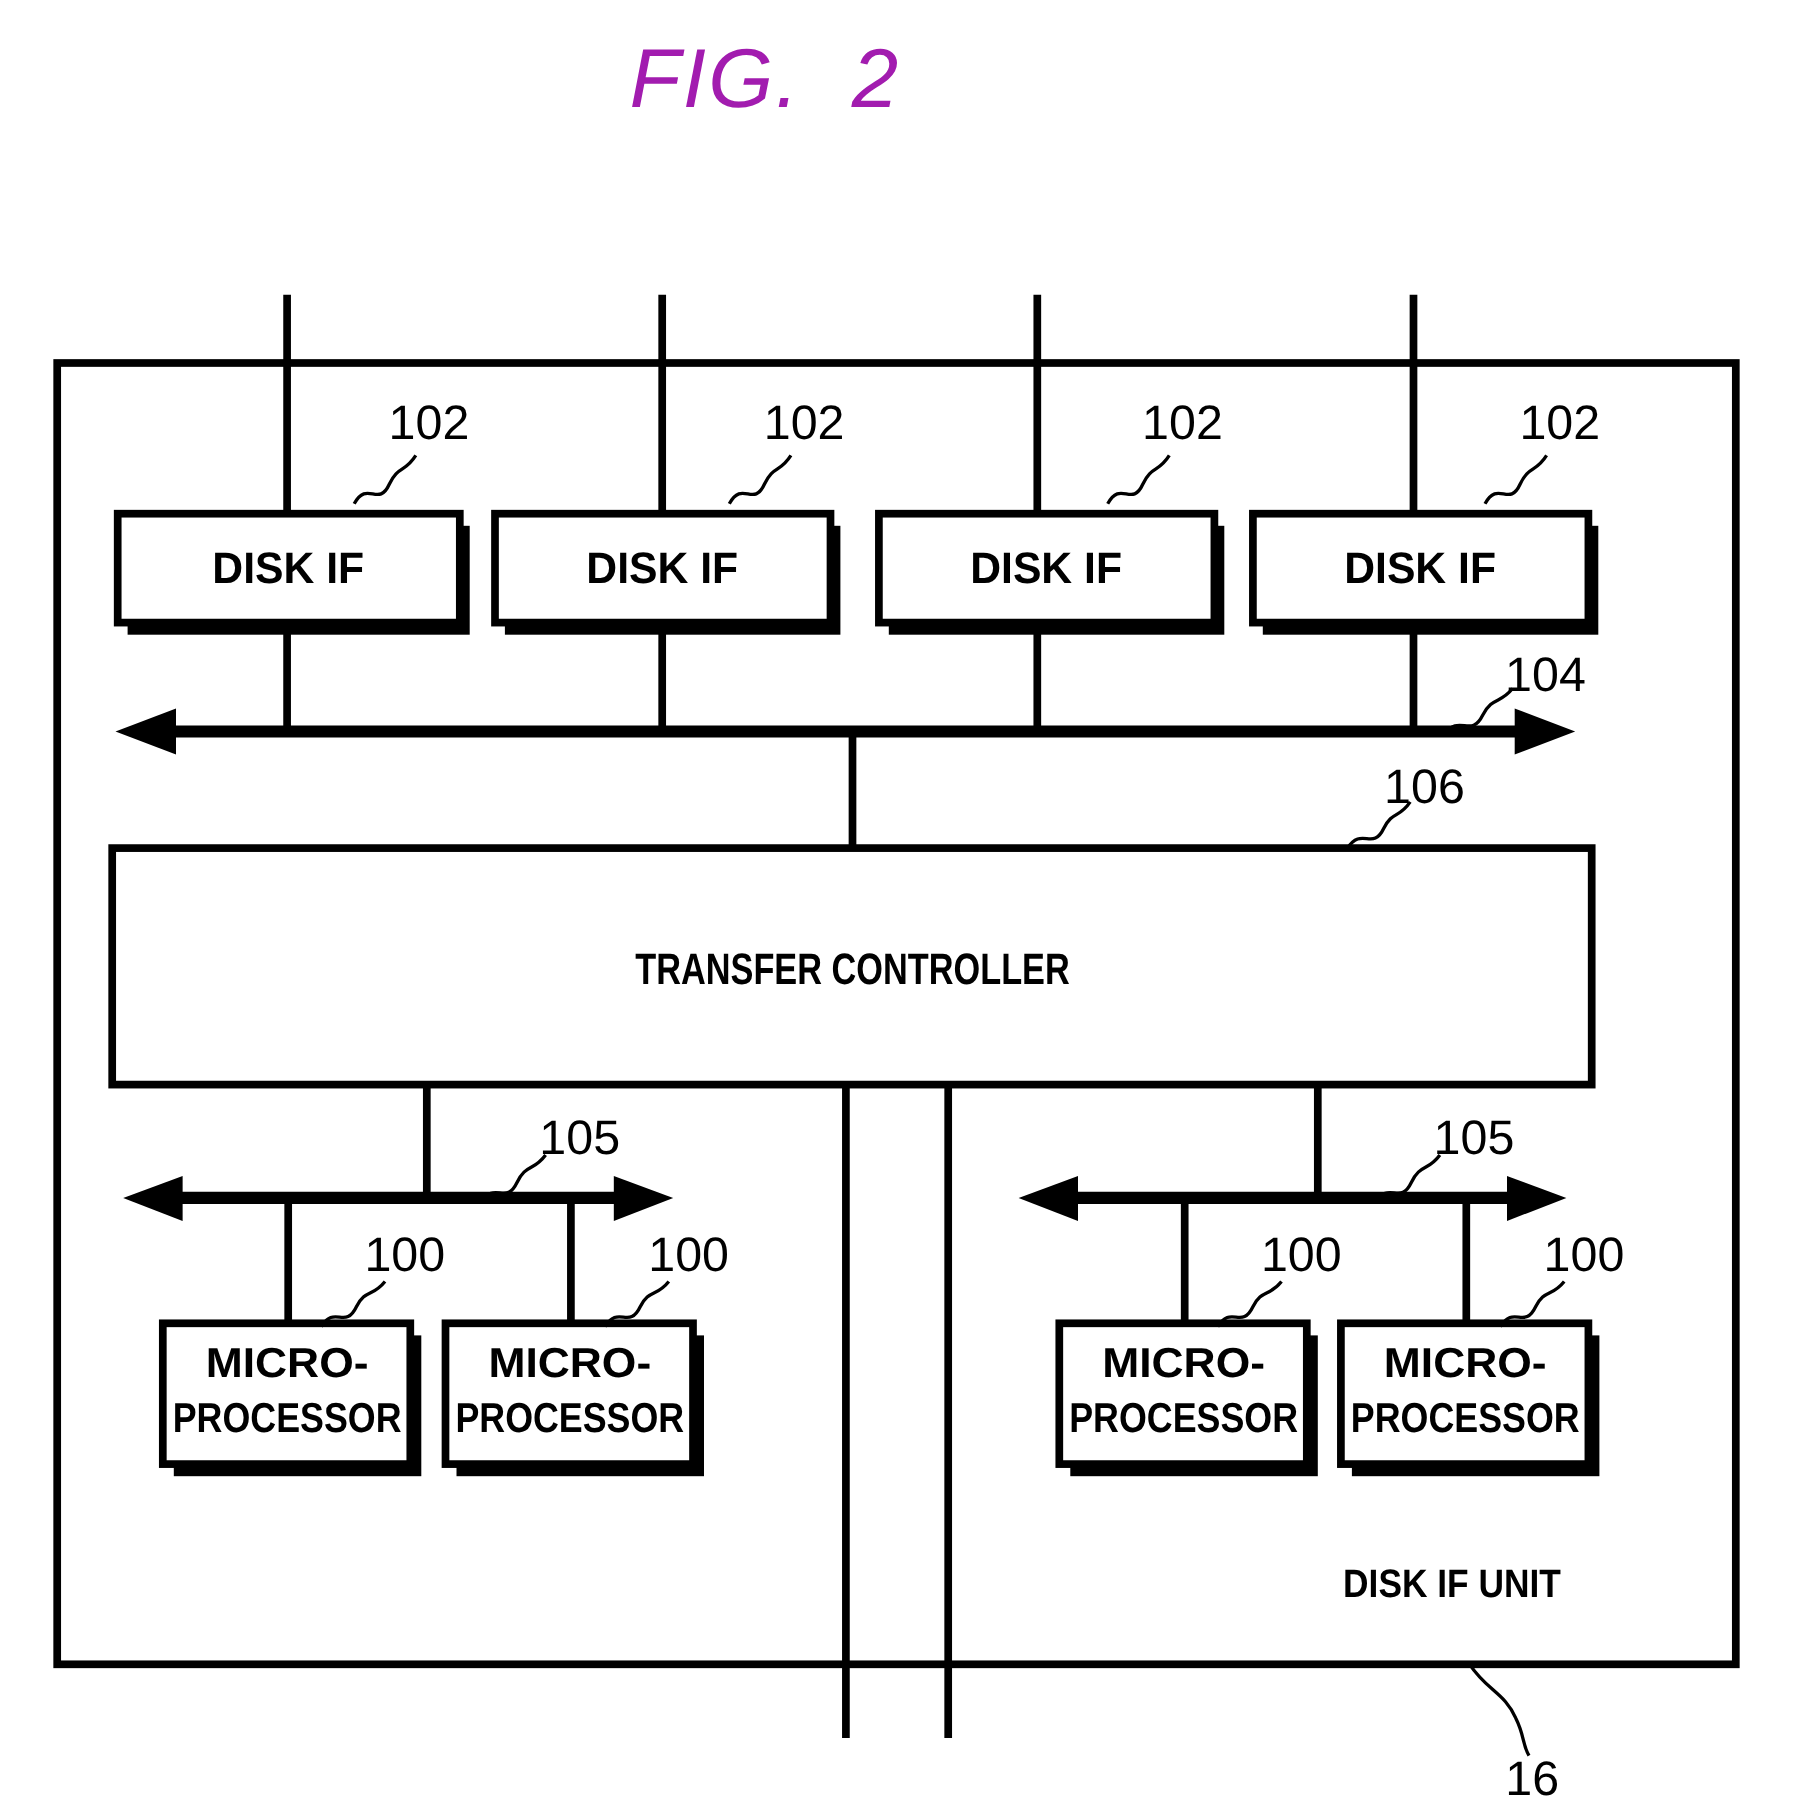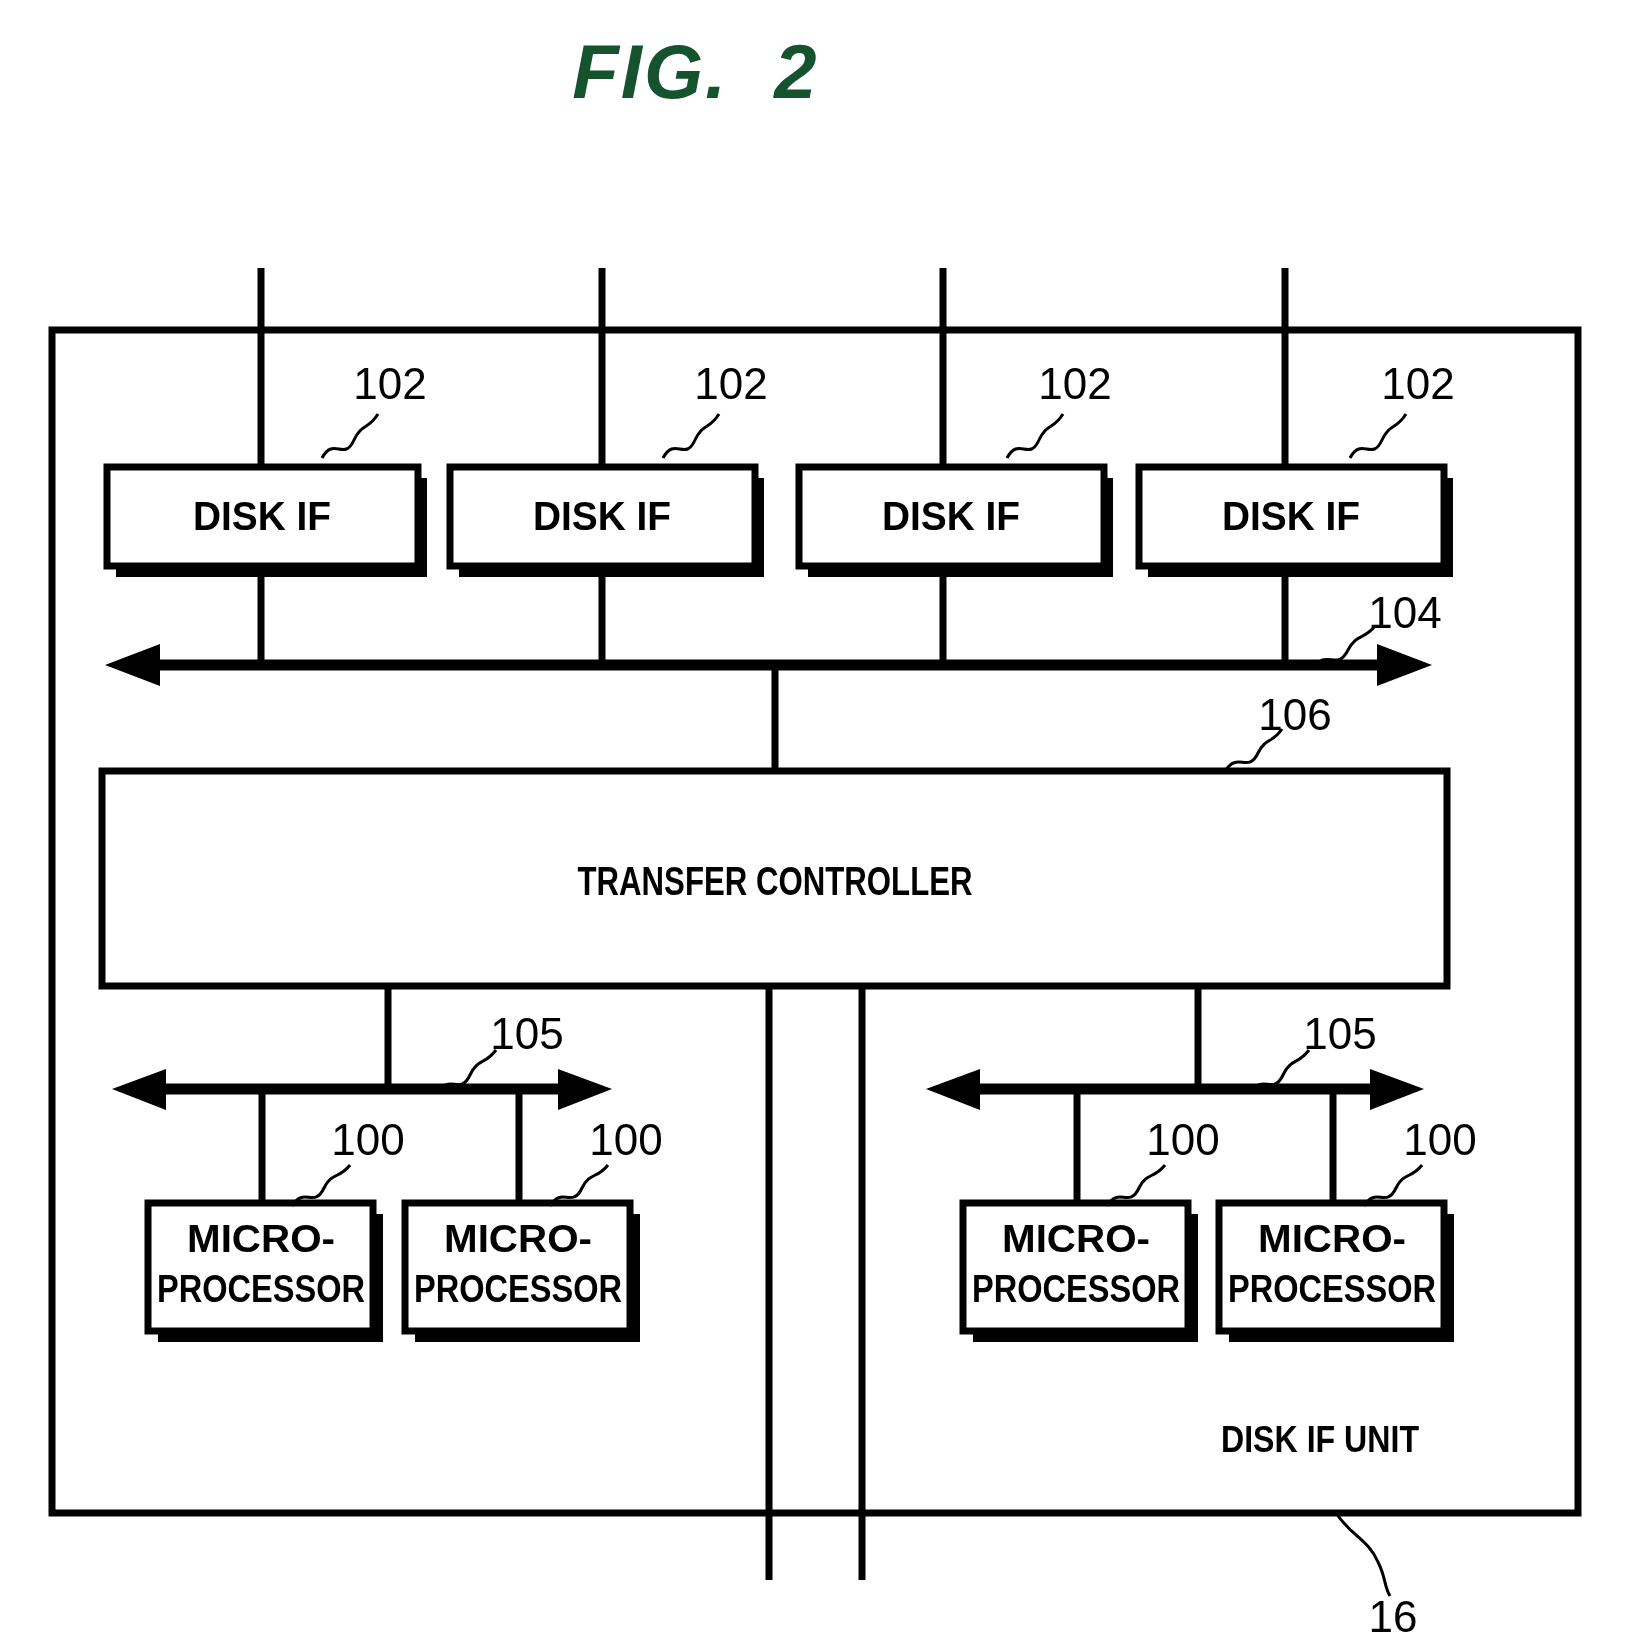--- a/index.html
+++ b/index.html
@@ -20,24 +20,24 @@
     background: #ffffff;
   }
   #fig-title {
     position: absolute;
     top: 28px;
     left: 0;
     width: 1391px;
     text-align: center;
     font-family: "Liberation Sans", sans-serif;
     font-style: italic;
-    font-weight: bold;
+    font-weight: normal;
     font-size: 76px;
     letter-spacing: 2px;
-    color: #14532d;
+    color: #a21caf;
     white-space: pre;
   }
   svg.diagram {
     position: absolute;
     top: 0;
     left: 0;
   }
   .box-label {
     font-family: "Liberation Sans Narrow", "Liberation Sans", sans-serif;
     font-weight: bold;

